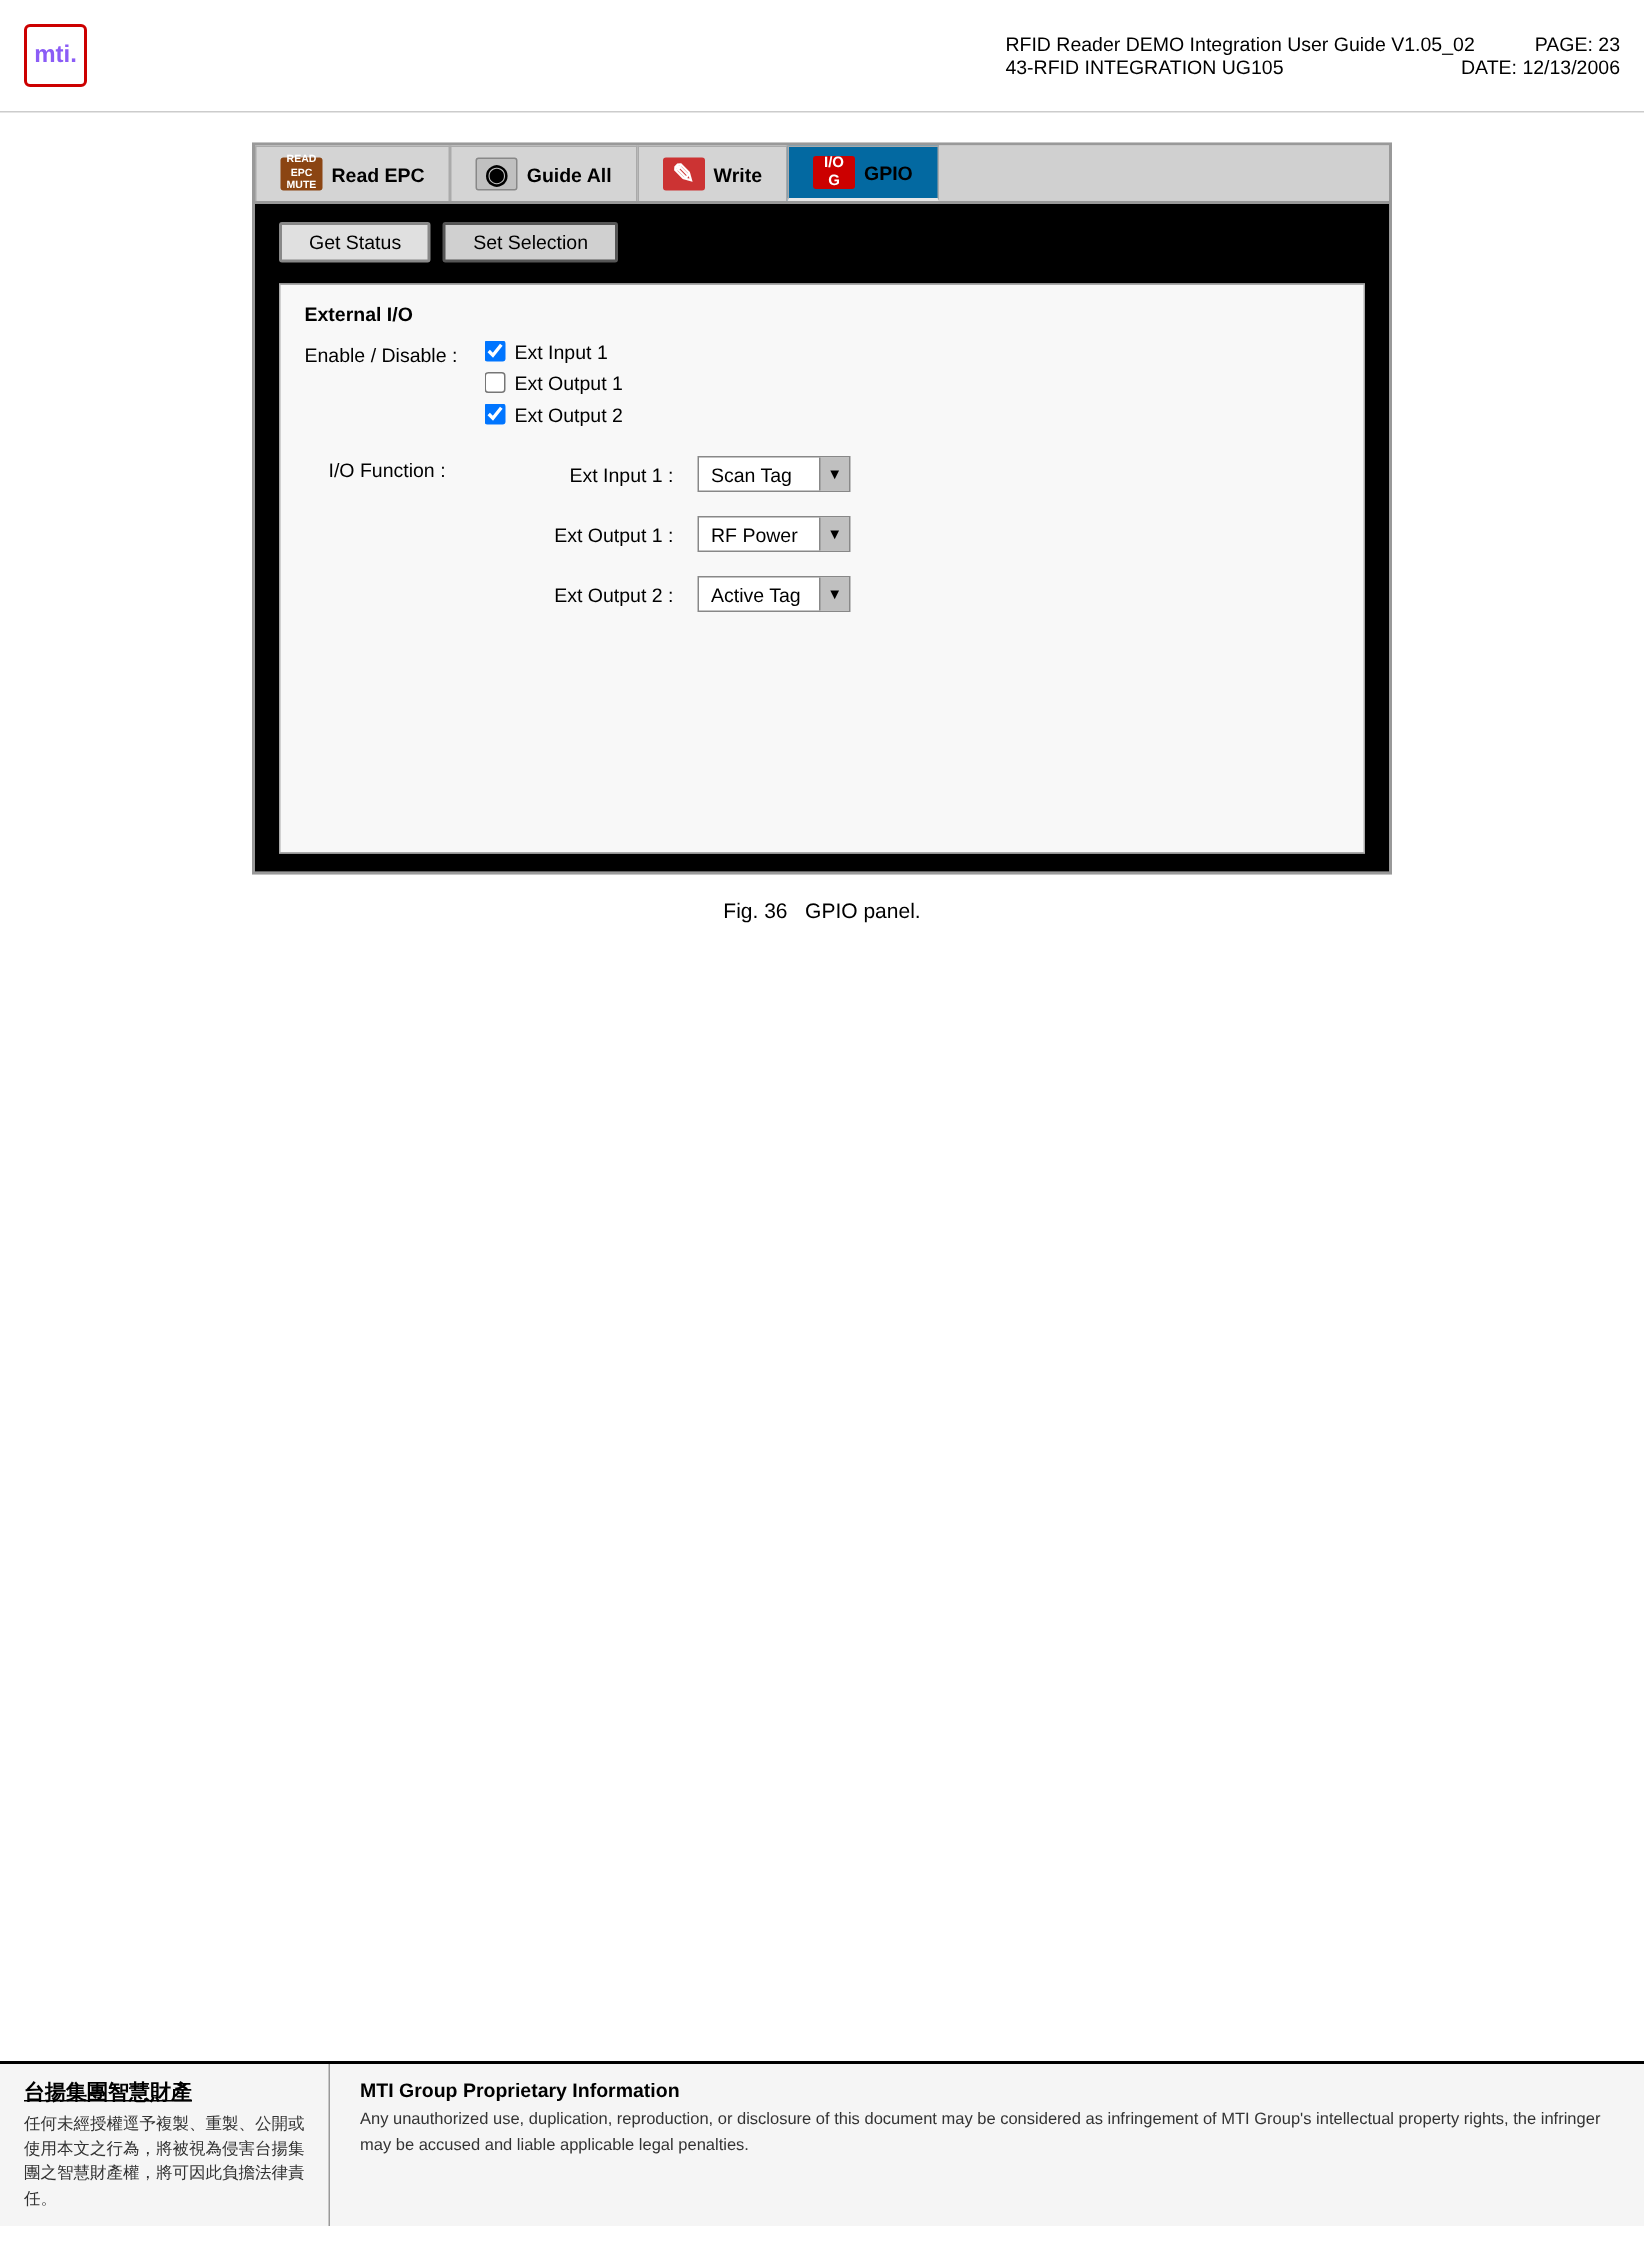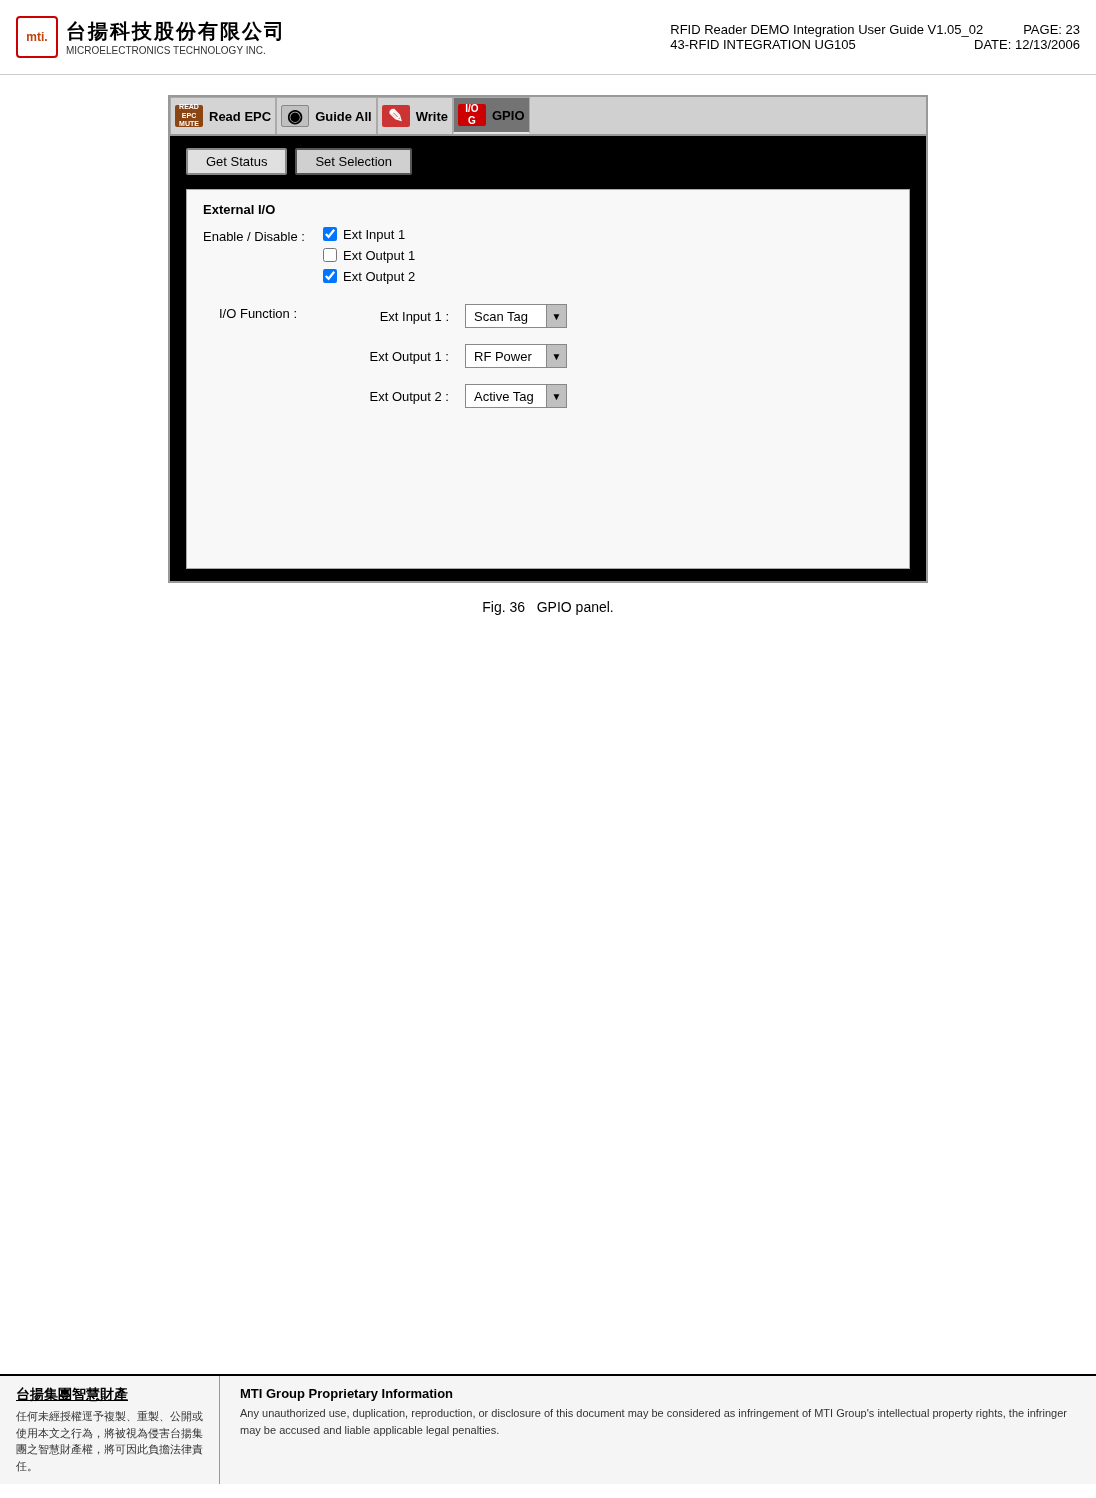--- a/index.html
+++ b/index.html
@@ -65,30 +65,30 @@
     
     .tab-bar {
       display: flex;
       background: #d0d0d0;
       border-bottom: 2px solid #999;
     }
     .tab {
       display: flex;
       align-items: center;
       gap: 6px;
-      padding: 6px 4px;
+      padding: 6px 16px;
       border: 1px solid #aaa;
       border-bottom: none;
       cursor: pointer;
       background: #d4d4d4;
       font-size: 13px;
       font-weight: bold;
     }
     .tab.active {
-      background: #737373;
+      background: #0369a1;
       border-bottom: 2px solid #e8e8e8;
       z-index: 1;
     }
     .tab-icon {
       width: 28px;
       height: 22px;
       display: flex;
       align-items: center;
       justify-content: center;
       font-size: 10px;
@@ -279,25 +279,21 @@
       flex-direction: column;
       background: white;
     }
   </style>
 </head>
 <body>
 
 <div class="header">
   <div class="logo-combined">
     <div class="mti-logo">
-      <span style="font-size:12px;color:#c2410c;font-weight:bold;">mti.</span>
-    </div>
-    <div>
-      <div class="logo-text-cn">台揚科技股份有限公司</div>
-      <div class="logo-text-en">MICROELECTRONICS TECHNOLOGY INC.</div>
+      <span style="font-size:16px;color:#8b5cf6;font-weight:bold;">mti.</span>
     </div>
   </div>
   <div class="header-right">
     <div class="header-title-line">
       <span>RFID Reader DEMO Integration User Guide V1.05_02</span>
       <span>PAGE: 23</span>
     </div>
     <div class="header-title-line">
       <span>43-RFID INTEGRATION UG105</span>
       <span>DATE: 12/13/2006</span>

